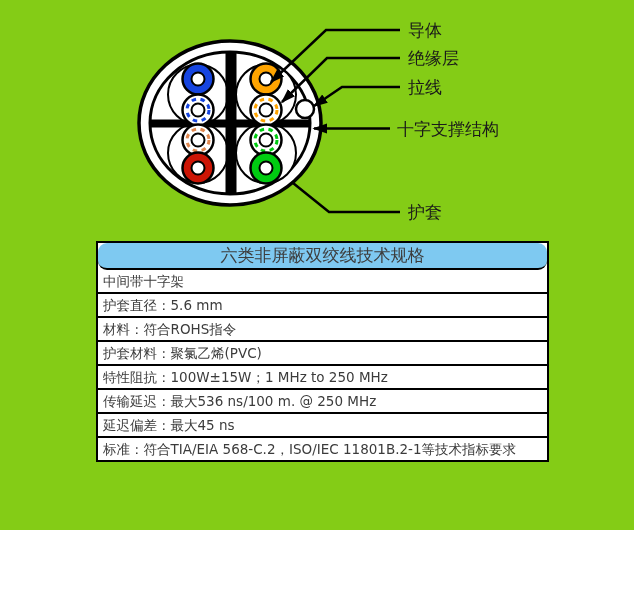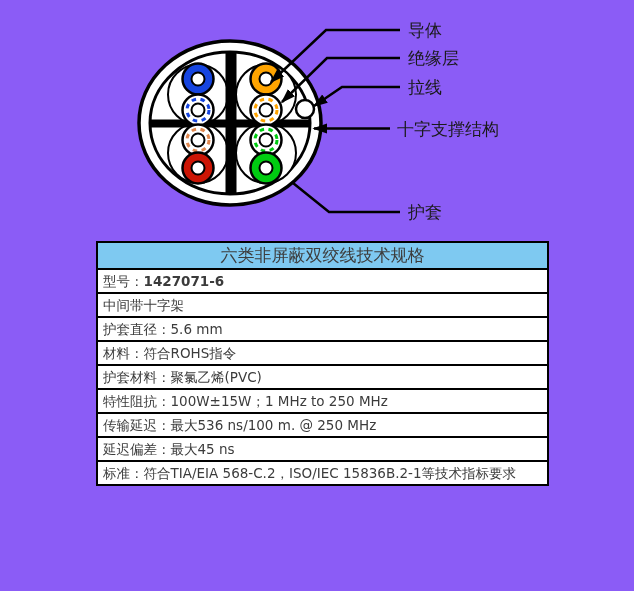--- a/index.html
+++ b/index.html
@@ -1,25 +1,25 @@
 <!DOCTYPE html>
 <html><head>
 <meta charset="utf-8">
 <style>
   html,body{margin:0;padding:0;background:#ffffff;}
   body{width:634px;height:591px;position:relative;overflow:hidden;
        font-family:"DejaVu Sans","Liberation Sans",sans-serif;}
-  .canvas{position:absolute;left:0;top:0;width:634px;height:591px;background:#8b5cf6;}
+  .canvas{position:absolute;left:0;top:0;width:634px;height:530px;background:#84cc16;}
   svg text{font-family:"DejaVu Sans","Liberation Sans",sans-serif;}
 
   .spec-table{position:absolute;left:96px;top:241px;width:453px;
               border:2px solid #000;background:#fff;box-sizing:border-box;}
   .spec-header{height:25px;line-height:25px;text-align:center;
                font-size:17px;color:#3d3d3d;border-bottom:2px solid #000;
-               overflow:hidden;white-space:nowrap;}
+               overflow:hidden;white-space:nowrap;border-radius:9px;}
   .spec-row{height:22px;line-height:22px;font-size:13.5px;color:#3b3b3b;
             padding-left:5px;border-bottom:2px solid #000;
             white-space:nowrap;overflow:hidden;}
   .spec-row:last-child{border-bottom:none;}
   .spec-row .bold{font-weight:bold;}
   .spec-row span{vertical-align:top;}
 </style>
 </head>
 <body>
 
@@ -92,25 +92,24 @@
       <text x="408" y="64">绝缘层</text>
       <text x="408" y="93">拉线</text>
       <text x="397" y="134.5">十字支撑结构</text>
       <text x="408" y="218">护套</text>
     </g>
   </svg>
 
   <div class="spec-table">
     <div class="spec-header" style="background-color: rgb(126, 201, 241);">六类非屏蔽双绞线技术规格</div>
     <div id="spec-rows">
-        <div class="spec-row"><span>型号：</span><span class="bold">1427071-6</span></div>
         <div class="spec-row"><span>中间带十字架</span><span></span></div>
         <div class="spec-row"><span>护套直径：</span><span>5.6 mm</span></div>
         <div class="spec-row"><span>材料：</span><span>符合ROHS指令</span></div>
         <div class="spec-row"><span>护套材料：</span><span>聚氯乙烯(PVC)</span></div>
         <div class="spec-row"><span>特性阻抗：</span><span>100W±15W；1 MHz to 250 MHz</span></div>
         <div class="spec-row"><span>传输延迟：</span><span>最大536 ns/100 m. @ 250 MHz</span></div>
         <div class="spec-row"><span>延迟偏差：</span><span>最大45 ns</span></div>
-        <div class="spec-row"><span>标准：</span><span>符合TIA/EIA 568-C.2，ISO/IEC 15836B.2-1等技术指标要求</span></div>
+        <div class="spec-row"><span>标准：</span><span>符合TIA/EIA 568-C.2，ISO/IEC 11801B.2-1等技术指标要求</span></div>
       </div>
   </div>
 
 </div>
 
 </body></html>

